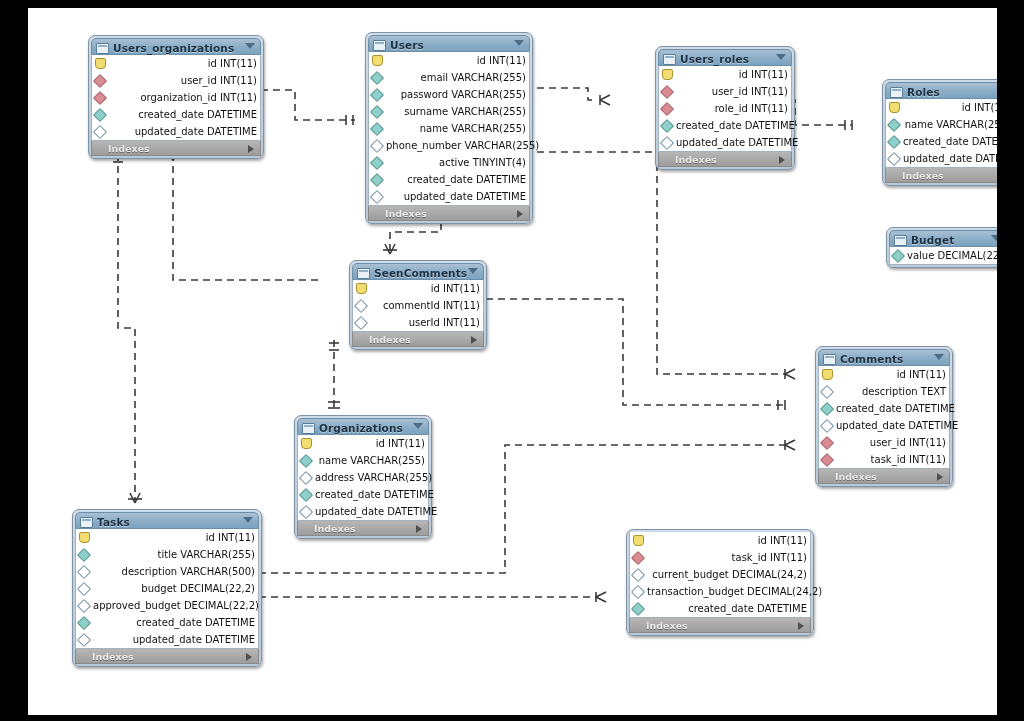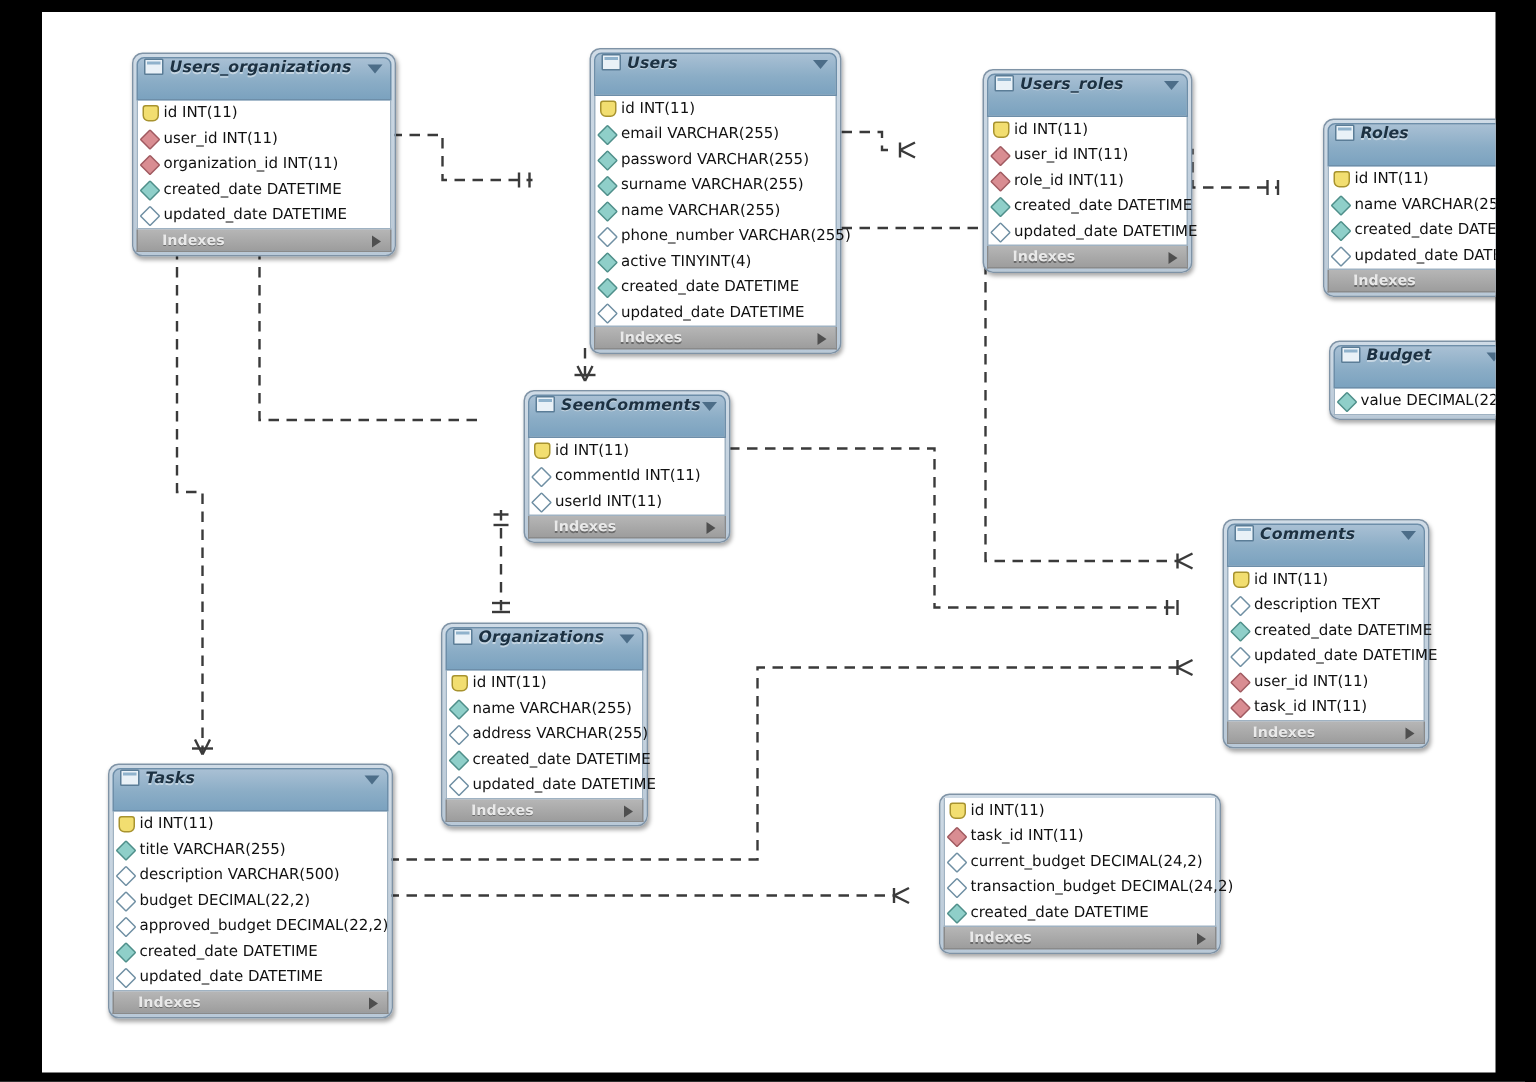--- a/index.html
+++ b/index.html
@@ -15,29 +15,28 @@
   .tbl{
     position:absolute;
     border:1px solid #7f93a6;
     border-radius:7px;
     background:linear-gradient(#cfdbe6,#b9c9d8);
     box-shadow:1px 2px 3px rgba(0,0,0,.35);
     padding:2px;
     box-sizing:border-box;
   }
   .tbl-hd{
-    height:29px;
+    height:17px;
     border-radius:5px 5px 0 0;
     background:linear-gradient(#a9c0d4,#8badc6 55%,#7ba2bf);
     border:1px solid #6d8ea9;
-    display:flex;align-items:flex-start;
+    display:flex;align-items:flex-end;
     padding:0 4px;
     box-sizing:border-box;
     position:relative;
-    font-style:italic;
   }
   .tbl-ico{
     width:11px;height:9px;margin-right:4px;flex:0 0 auto;
     background:#e9f1f7;border:1px solid #5b7d97;border-radius:1px;
     position:relative;
   }
   .tbl-ico:before{
     content:"";position:absolute;left:1px;top:1px;right:1px;height:2px;
     background:#8fb2cc;
   }
@@ -50,21 +49,21 @@
     width:0;height:0;border-left:5px solid transparent;border-right:5px solid transparent;
     border-top:6px solid #4c6d88;
   }
   .cols{
     background:#ffffff;
     border-left:1px solid #9fb2c2;border-right:1px solid #9fb2c2;
     border-bottom:1px solid #9fb2c2;
   }
   .col{
     height:17px;display:flex;align-items:center;
-    padding:0 3px;font-size:10px;color:#111;white-space:nowrap;
+    padding:0 3px;font-size:10px;color:#111;white-space:nowrap;justify-content:space-between;
   }
   .dot{width:9px;height:9px;margin-right:3px;flex:0 0 auto;}
   .dot.pk{
     background:#f2de70;border:1px solid #a8932f;border-radius:2px 2px 4px 4px;
   }
   .dot.fk{
     background:#d98d92;border:1px solid #a05a60;
     transform:rotate(45deg);border-radius:1px;width:8px;height:8px;margin-right:4px;
   }
   .dot.nn{
@@ -229,21 +228,21 @@
             <div class="col">
               <span class="dot nul"></span>
               <span>updated_date DATETIME</span>
             </div>
           </div>
           <div class="tbl-ft">
             <span>Indexes</span>
             <span class="arr"></span>
           </div>
         </div>
-        <div class="tbl" style="left: 365px; top: 24px; width: 168px;">
+        <div class="tbl" style="left: 337px; top: 24px; width: 168px;">
           <div class="tbl-hd">
             <span class="tbl-ico"></span>
             <span class="tbl-name">Users</span>
             <span class="tbl-caret"></span>
           </div>
           <div class="cols">
             <div class="col">
               <span class="dot pk"></span>
               <span>id INT(11)</span>
             </div>

